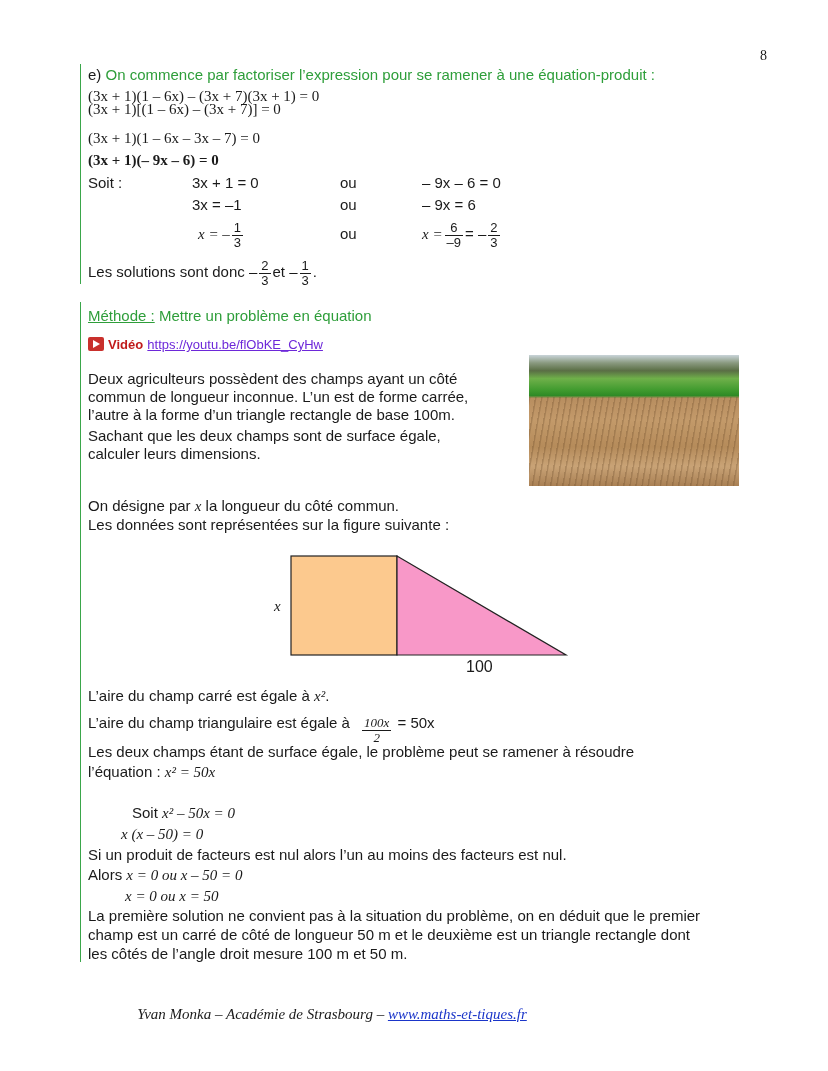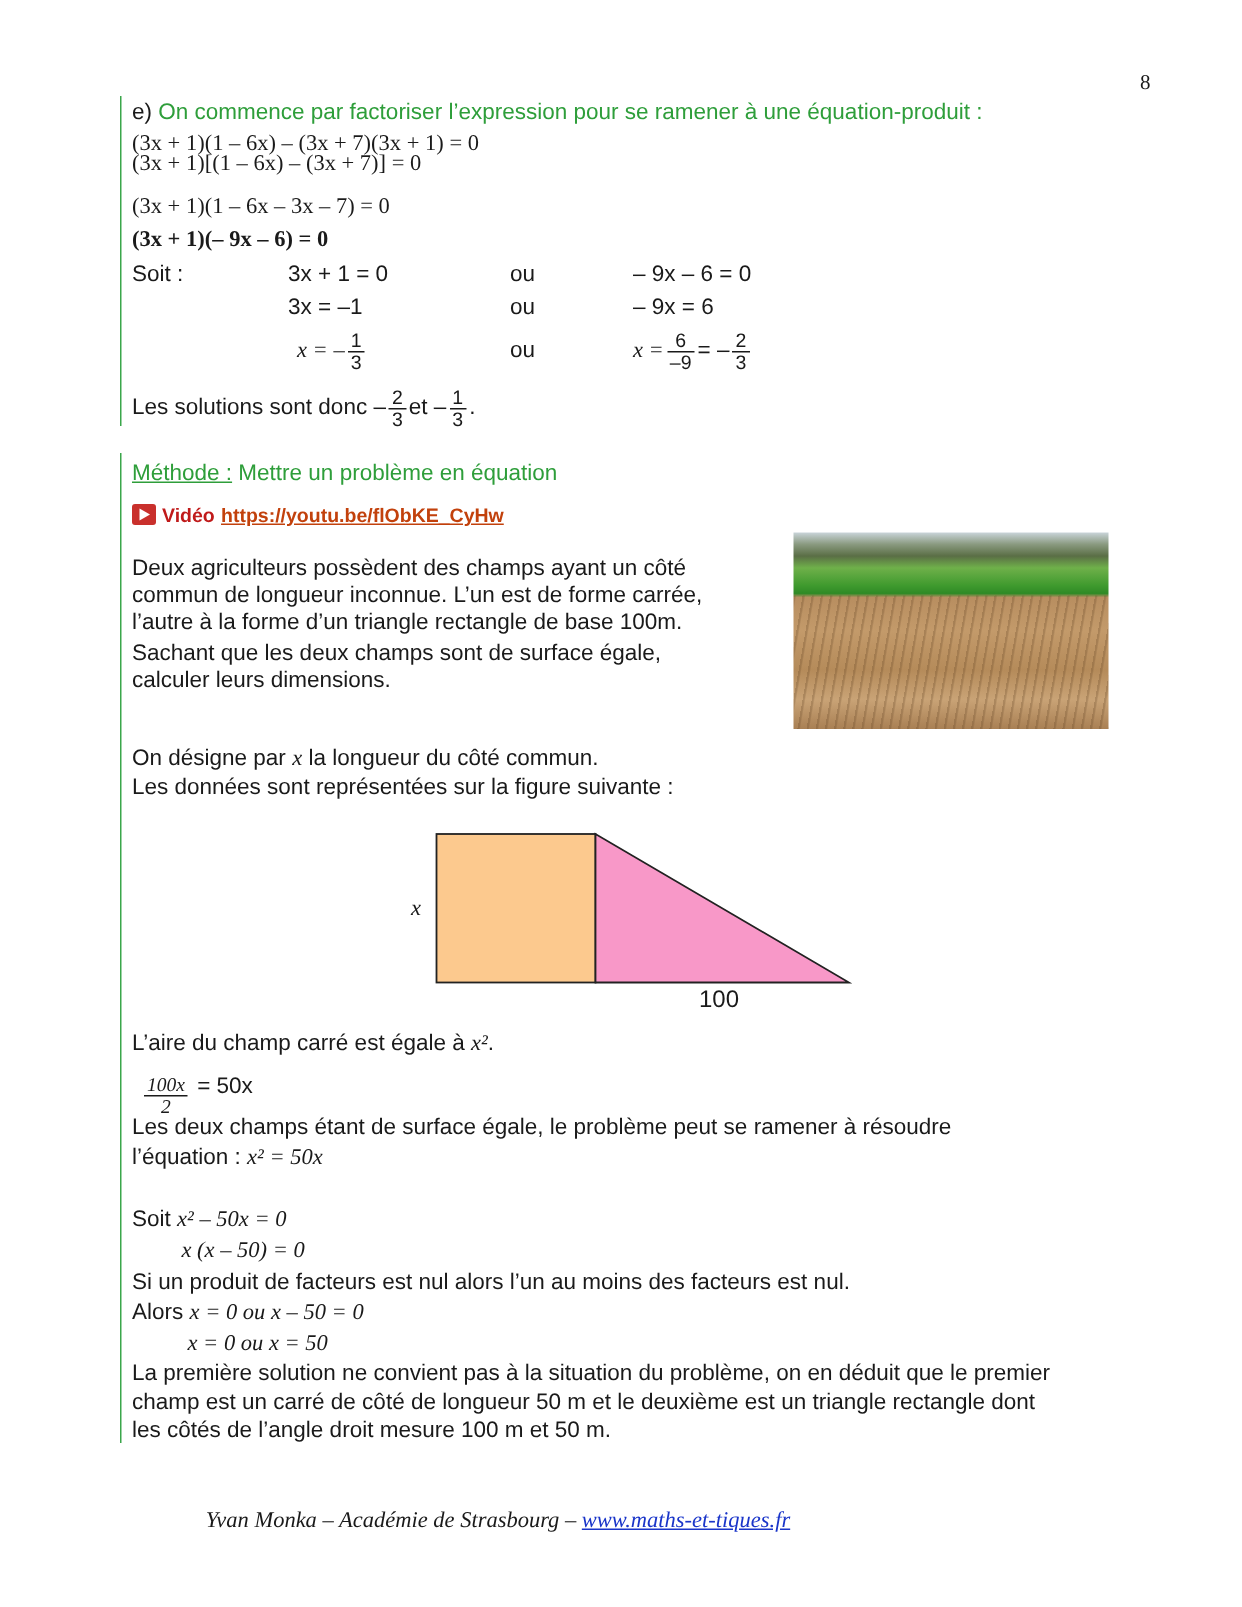--- a/index.html
+++ b/index.html
@@ -8,21 +8,21 @@
   .page-num { position: absolute; left: 760px; top: 48px; font-family: "Liberation Serif", serif; font-size: 14px; }
   .bar { position: absolute; left: 80px; width: 0; border-left: 1.5px solid #3aa64a; }
   .line { position: absolute; left: 88px; white-space: nowrap; line-height: 18px; }
   .green { color: #2e9e3a; }
   .math { font-family: "Liberation Serif", serif; font-style: normal; }
   .mi { font-family: "Liberation Serif", serif; font-style: italic; }
   .frac { display: inline-block; vertical-align: middle; text-align: center; font-size: 13px; line-height: 14px; margin: 0 2px; }
   .frac .num { display: block; border-bottom: 1px solid #1a1a1a; padding: 0 2px; }
   .frac .den { display: block; padding: 0 2px; }
   .abs { position: absolute; white-space: nowrap; line-height: 18px; }
-  .link { color: #c2410c; text-decoration: underline; font-weight: bold; font-size: 13px; }
+  .link { color: #6d28d9; text-decoration: underline; font-weight: normal; font-size: 13px; }
   .video-label { color: #c01a1a; font-weight: bold; font-size: 13px; }
   .yt-icon { display: inline-block; width: 16px; height: 14px; background: #c9302c; border-radius: 2px; position: relative; vertical-align: -2px; margin-right: 4px; }
   .yt-icon::after { content: ""; position: absolute; left: 5px; top: 3px; border-left: 7px solid #fff; border-top: 4px solid transparent; border-bottom: 4px solid transparent; }
   .photo { position: absolute; left: 529px; top: 355px; width: 210px; height: 131px; overflow: hidden;
            background: linear-gradient(180deg, #c9d4d9 0%, #8a9a80 6%, #5a6e45 12%, #6fb04a 18%, #3f9a2e 27%, #2f8a26 31%, #b88e60 33%, #c39a6a 50%, #b58b5a 70%, #c9a376 85%, #a98054 100%); }
   .photo .stripes { position: absolute; left: 0; top: 42px; width: 210px; height: 89px;
            background: repeating-linear-gradient(100deg, rgba(90,60,30,0.25) 0px, rgba(90,60,30,0.25) 1px, transparent 2px, transparent 6px); }
   .footer { position: absolute; left: 0; width: 664px; top: 1006px; text-align: center; font-family: "Liberation Serif", serif; font-style: italic; font-size: 15px; }
   .footer a { color: #1a35c9; text-decoration: underline; }
 </style>
@@ -95,30 +95,31 @@
   <polygon points="137,11 137,110 306,110" fill="#f898c8" stroke="#222" stroke-width="1.2"></polygon>
 </svg>
 <div class="abs mi" style="left:274px;top:597px;">x</div>
 <div class="abs" style="left:466px;top:658px;font-size:16px;">100</div>
 
 <div class="line" style="top:687px;">
   <span>L’aire du champ carré est égale à</span>
   <span class="mi">x²</span><span>.</span>
 </div>
 <div class="abs" style="left:88px;top:704px;line-height:38px;">
+  <span>L’aire du champ triangulaire est égale à</span>
   <span class="frac mi" style="margin-left:8px;margin-top:12px;"><span class="num">100x</span><span class="den">2</span></span>
   <span>= 50x</span>
 </div>
 <div class="line" style="top:743px;">Les deux champs étant de surface égale, le problème peut se ramener à résoudre</div>
 <div class="line" style="top:763px;">
   <span>l’équation :</span>
   <span class="mi">x² = 50x</span>
 </div>
 
-<div class="line" style="top:804px;">
+<div class="line" style="top:804px;margin-left:44px;">
   <span>Soit</span>
   <span class="mi">x² – 50x = 0</span>
 </div>
 <div class="abs mi" style="left:121px;top:825px;">x (x – 50) = 0</div>
 <div class="line" style="top:846px;">Si un produit de facteurs est nul alors l’un au moins des facteurs est nul.</div>
 <div class="line" style="top:866px;">
   <span>Alors</span>
   <span class="mi">x = 0 ou x – 50 = 0</span>
 </div>
 <div class="abs mi" style="left:125px;top:887px;">x = 0 ou x = 50</div>

